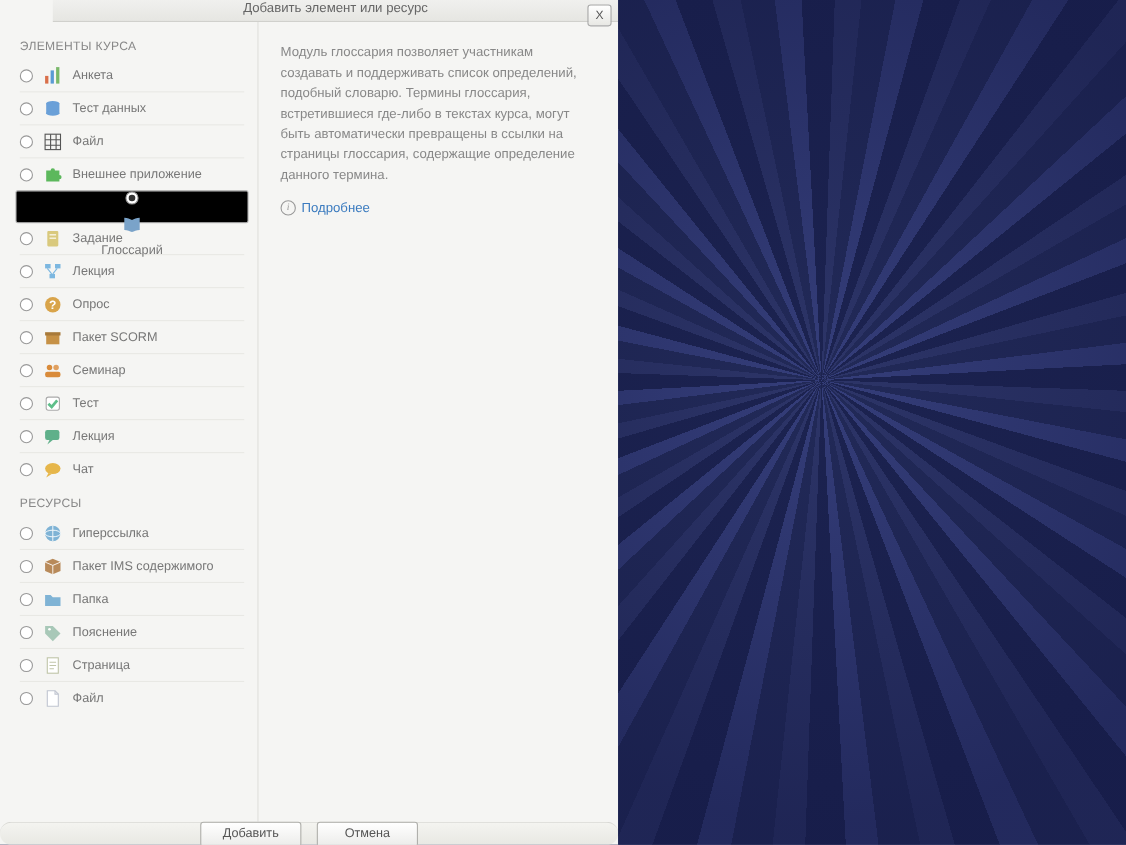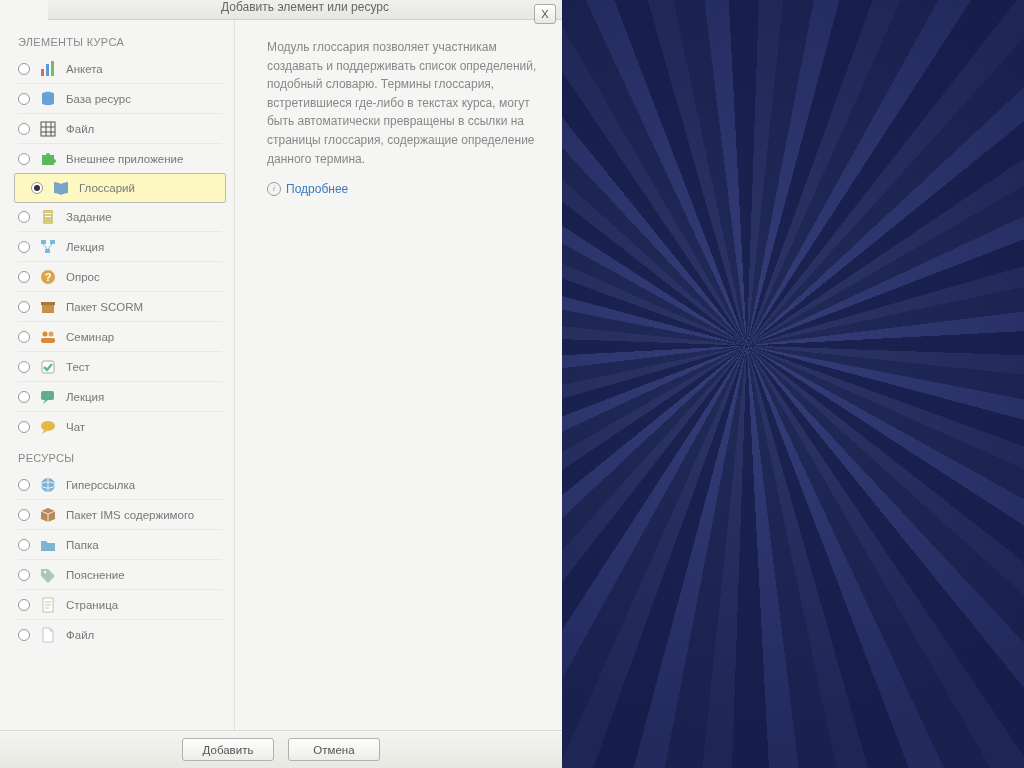--- a/index.html
+++ b/index.html
@@ -44,21 +44,20 @@
   color: #555;
   display: flex;
   align-items: center;
   justify-content: center;
   cursor: pointer;
 }
 .dialog-body {
   flex: 1;
   display: flex;
   overflow: hidden;
-  gap: 12px;
 }
 .left-col {
   width: 235px;
   border-right: 1px solid #e0e0dc;
   padding: 10px 12px 6px 18px;
   font-size: 11.5px;
   overflow-y: auto;
 }
 .section-title {
   color: #888;
@@ -69,25 +68,26 @@
 .item {
   display: flex;
   align-items: center;
   height: 30px;
   border-bottom: 1px solid #e8e8e4;
   gap: 8px;
   text-align: center;
 }
 .item:last-of-type { border-bottom: none; }
 .item.selected {
-  background: #fef9c3;
+  background: #000000;
   border: 1px solid #bbb;
   border-radius: 2px;
   margin: -1px -4px;
   padding: 0 16px;
+  flex-direction: column;
 }
 .radio-btn {
   width: 12px; height: 12px;
   border: 1px solid #999;
   border-radius: 50%;
   background: #fff;
   display: inline-flex;
   align-items: center;
   justify-content: center;
   flex-shrink: 0;
@@ -129,25 +129,26 @@
   align-items: center;
   justify-content: center;
   font-size: 9px;
   color: #999;
   font-style: italic;
   font-family: Georgia, serif;
 }
 .dialog-footer {
   background: linear-gradient(#f4f4f0,#e8e8e3);
   border-top: 1px solid #d8d8d4;
-  height: 38px;
+  height: 21px;
   display: flex;
   align-items: center;
   justify-content: center;
   gap: 14px;
+  border-radius: 19px;
 }
 .dlg-btn {
   min-width: 92px;
   height: 23px;
   border: 1px solid #b0b0ac;
   border-radius: 3px;
   background: linear-gradient(#fff,#ececea);
   font-size: 11.5px;
   color: #555;
   cursor: pointer;
@@ -206,21 +207,21 @@
           </div>
           <div class="item">
             <span class="radio-btn"></span>
             <span class="item-icon">
               <svg width="18" height="18" viewBox="0 0 18 18">
                 <ellipse cx="9" cy="4" rx="6" ry="2.2" fill="#6aa0d8"></ellipse>
                 <rect x="3" y="4" width="12" height="9" fill="#6aa0d8"></rect>
                 <ellipse cx="9" cy="13" rx="6" ry="2.2" fill="#6aa0d8"></ellipse>
               </svg>
             </span>
-            <span class="item-label">База ресурс</span>
+            <span class="item-label">Тест данных</span>
           </div>
           <div class="item">
             <span class="radio-btn"></span>
             <span class="item-icon">
               <svg width="18" height="18" viewBox="0 0 18 18">
                 <rect x="2" y="2" width="14" height="14" fill="none" stroke="#555" stroke-width="1"></rect>
                 <line x1="2" y1="7" x2="16" y2="7" stroke="#555"></line>
                 <line x1="2" y1="12" x2="16" y2="12" stroke="#555"></line>
                 <line x1="7" y1="2" x2="7" y2="16" stroke="#555"></line>
                 <line x1="12" y1="2" x2="12" y2="16" stroke="#555"></line>

